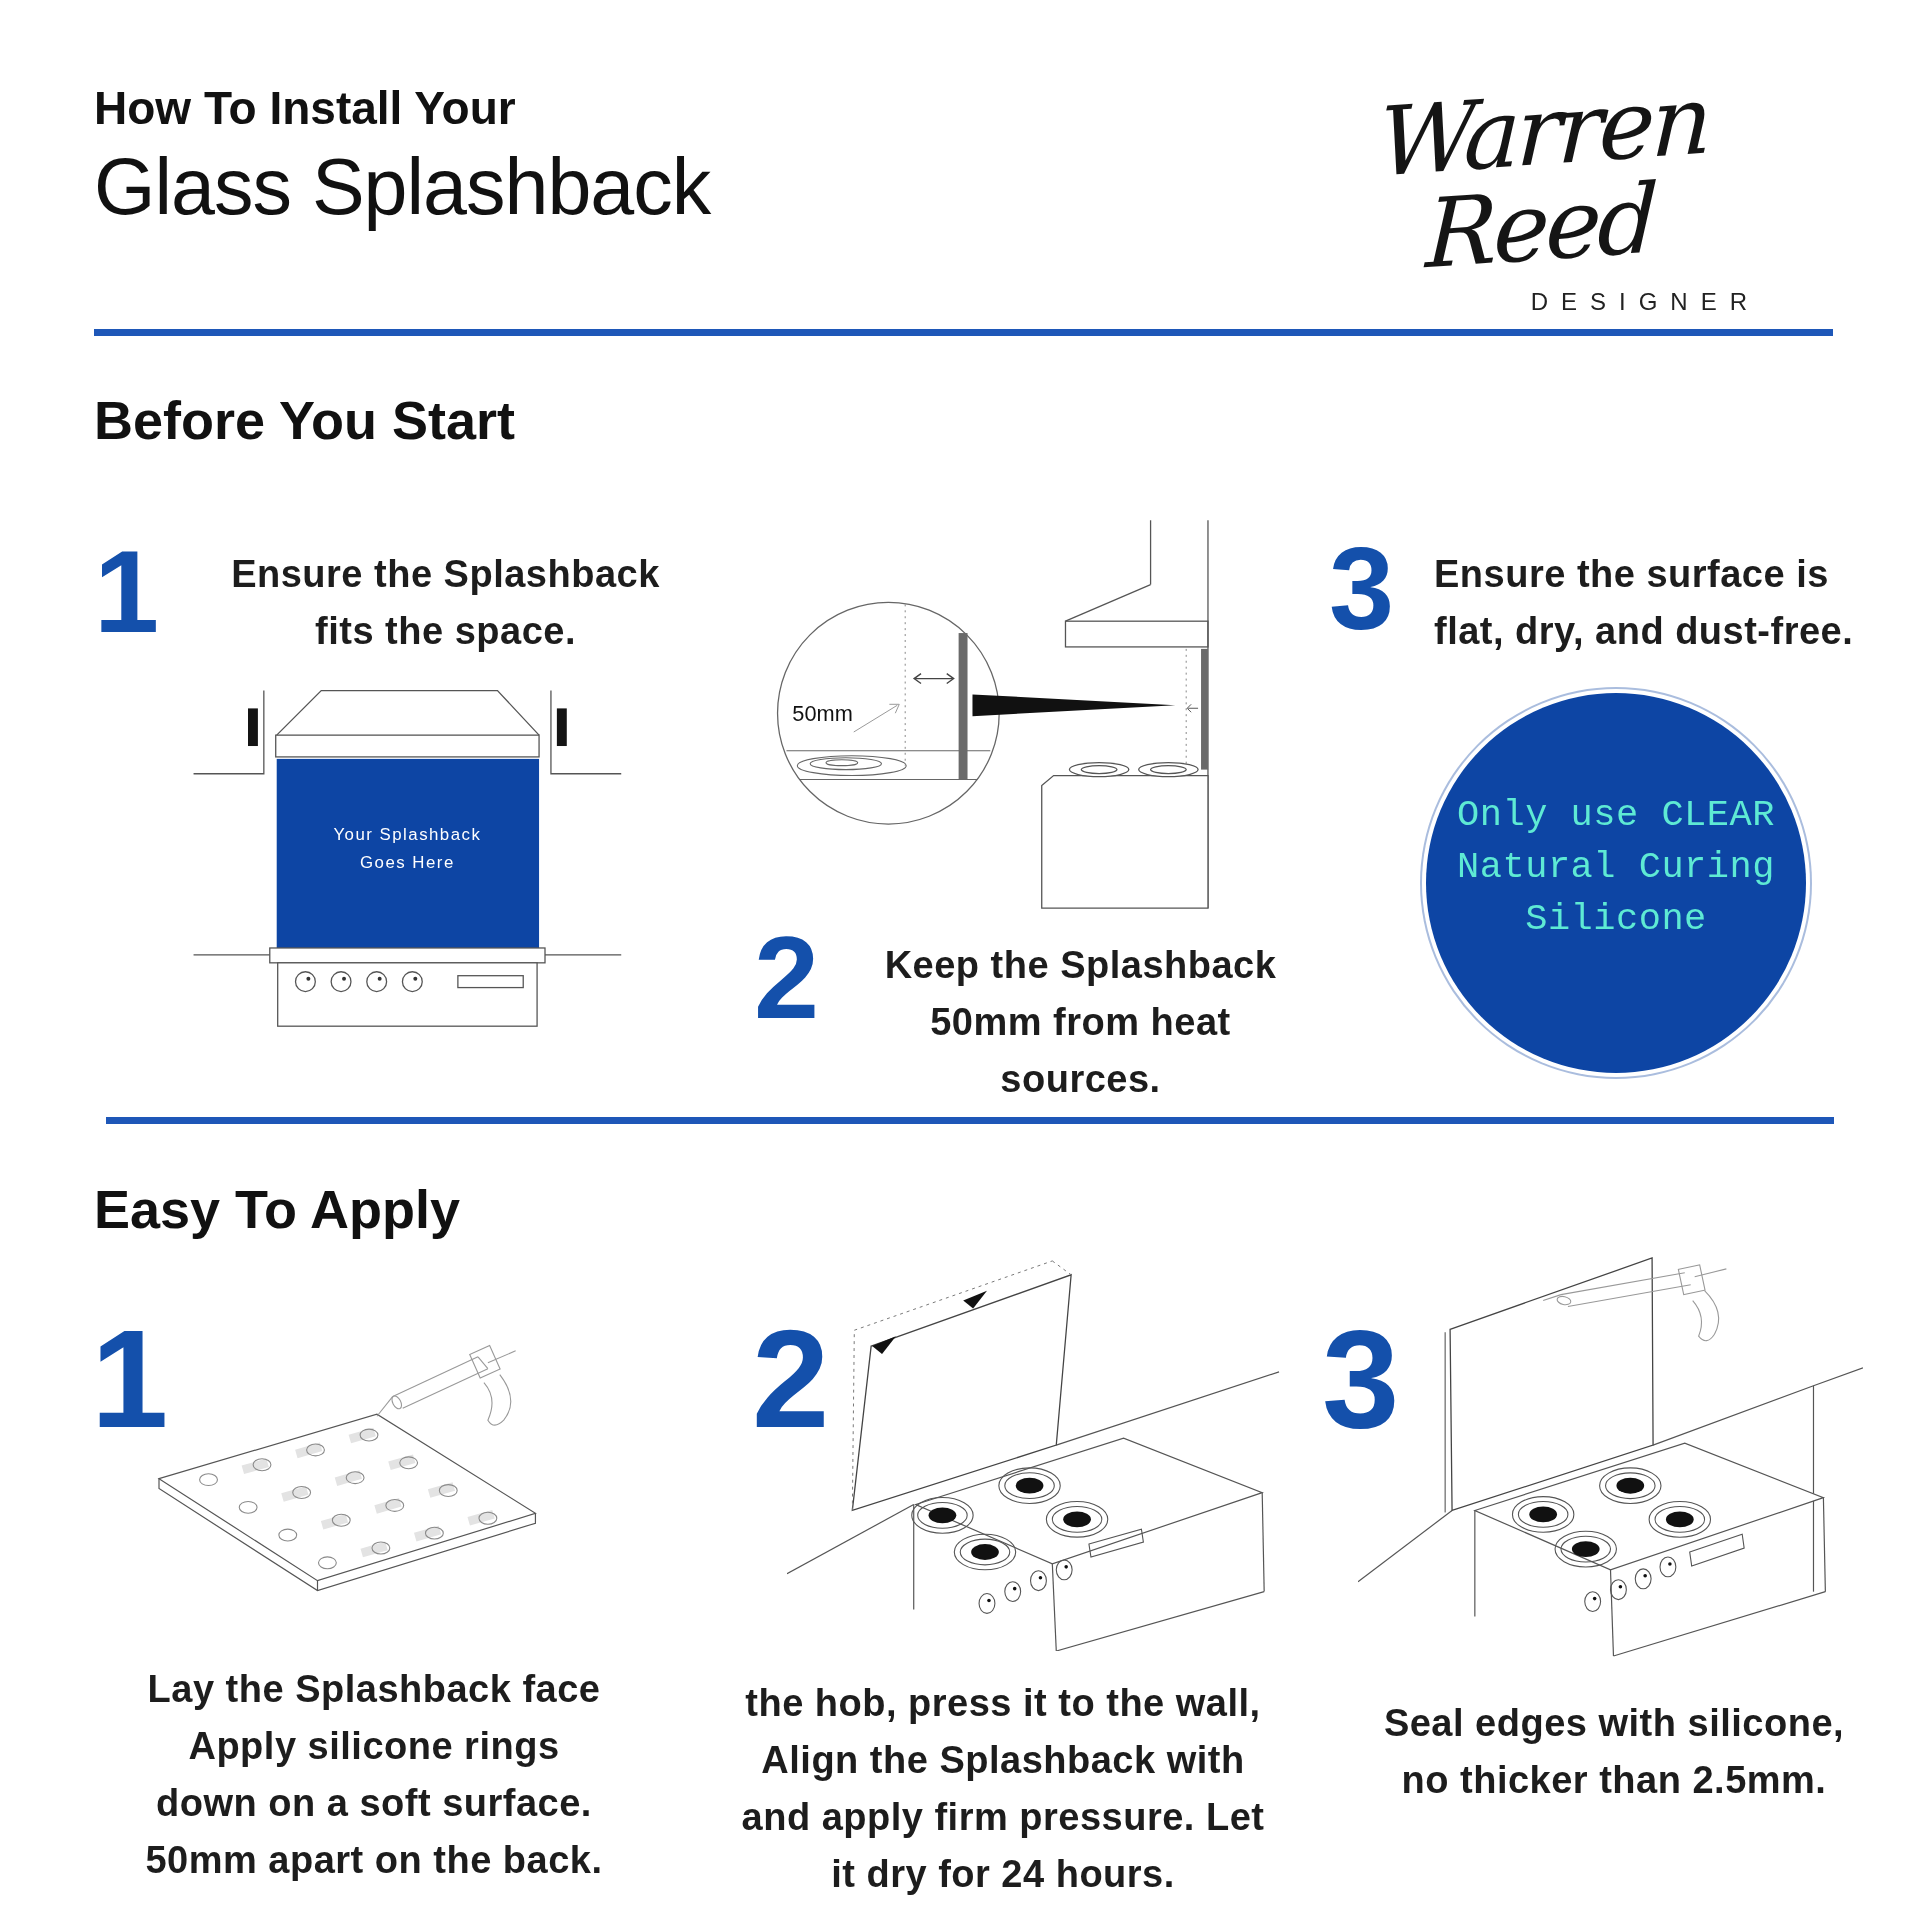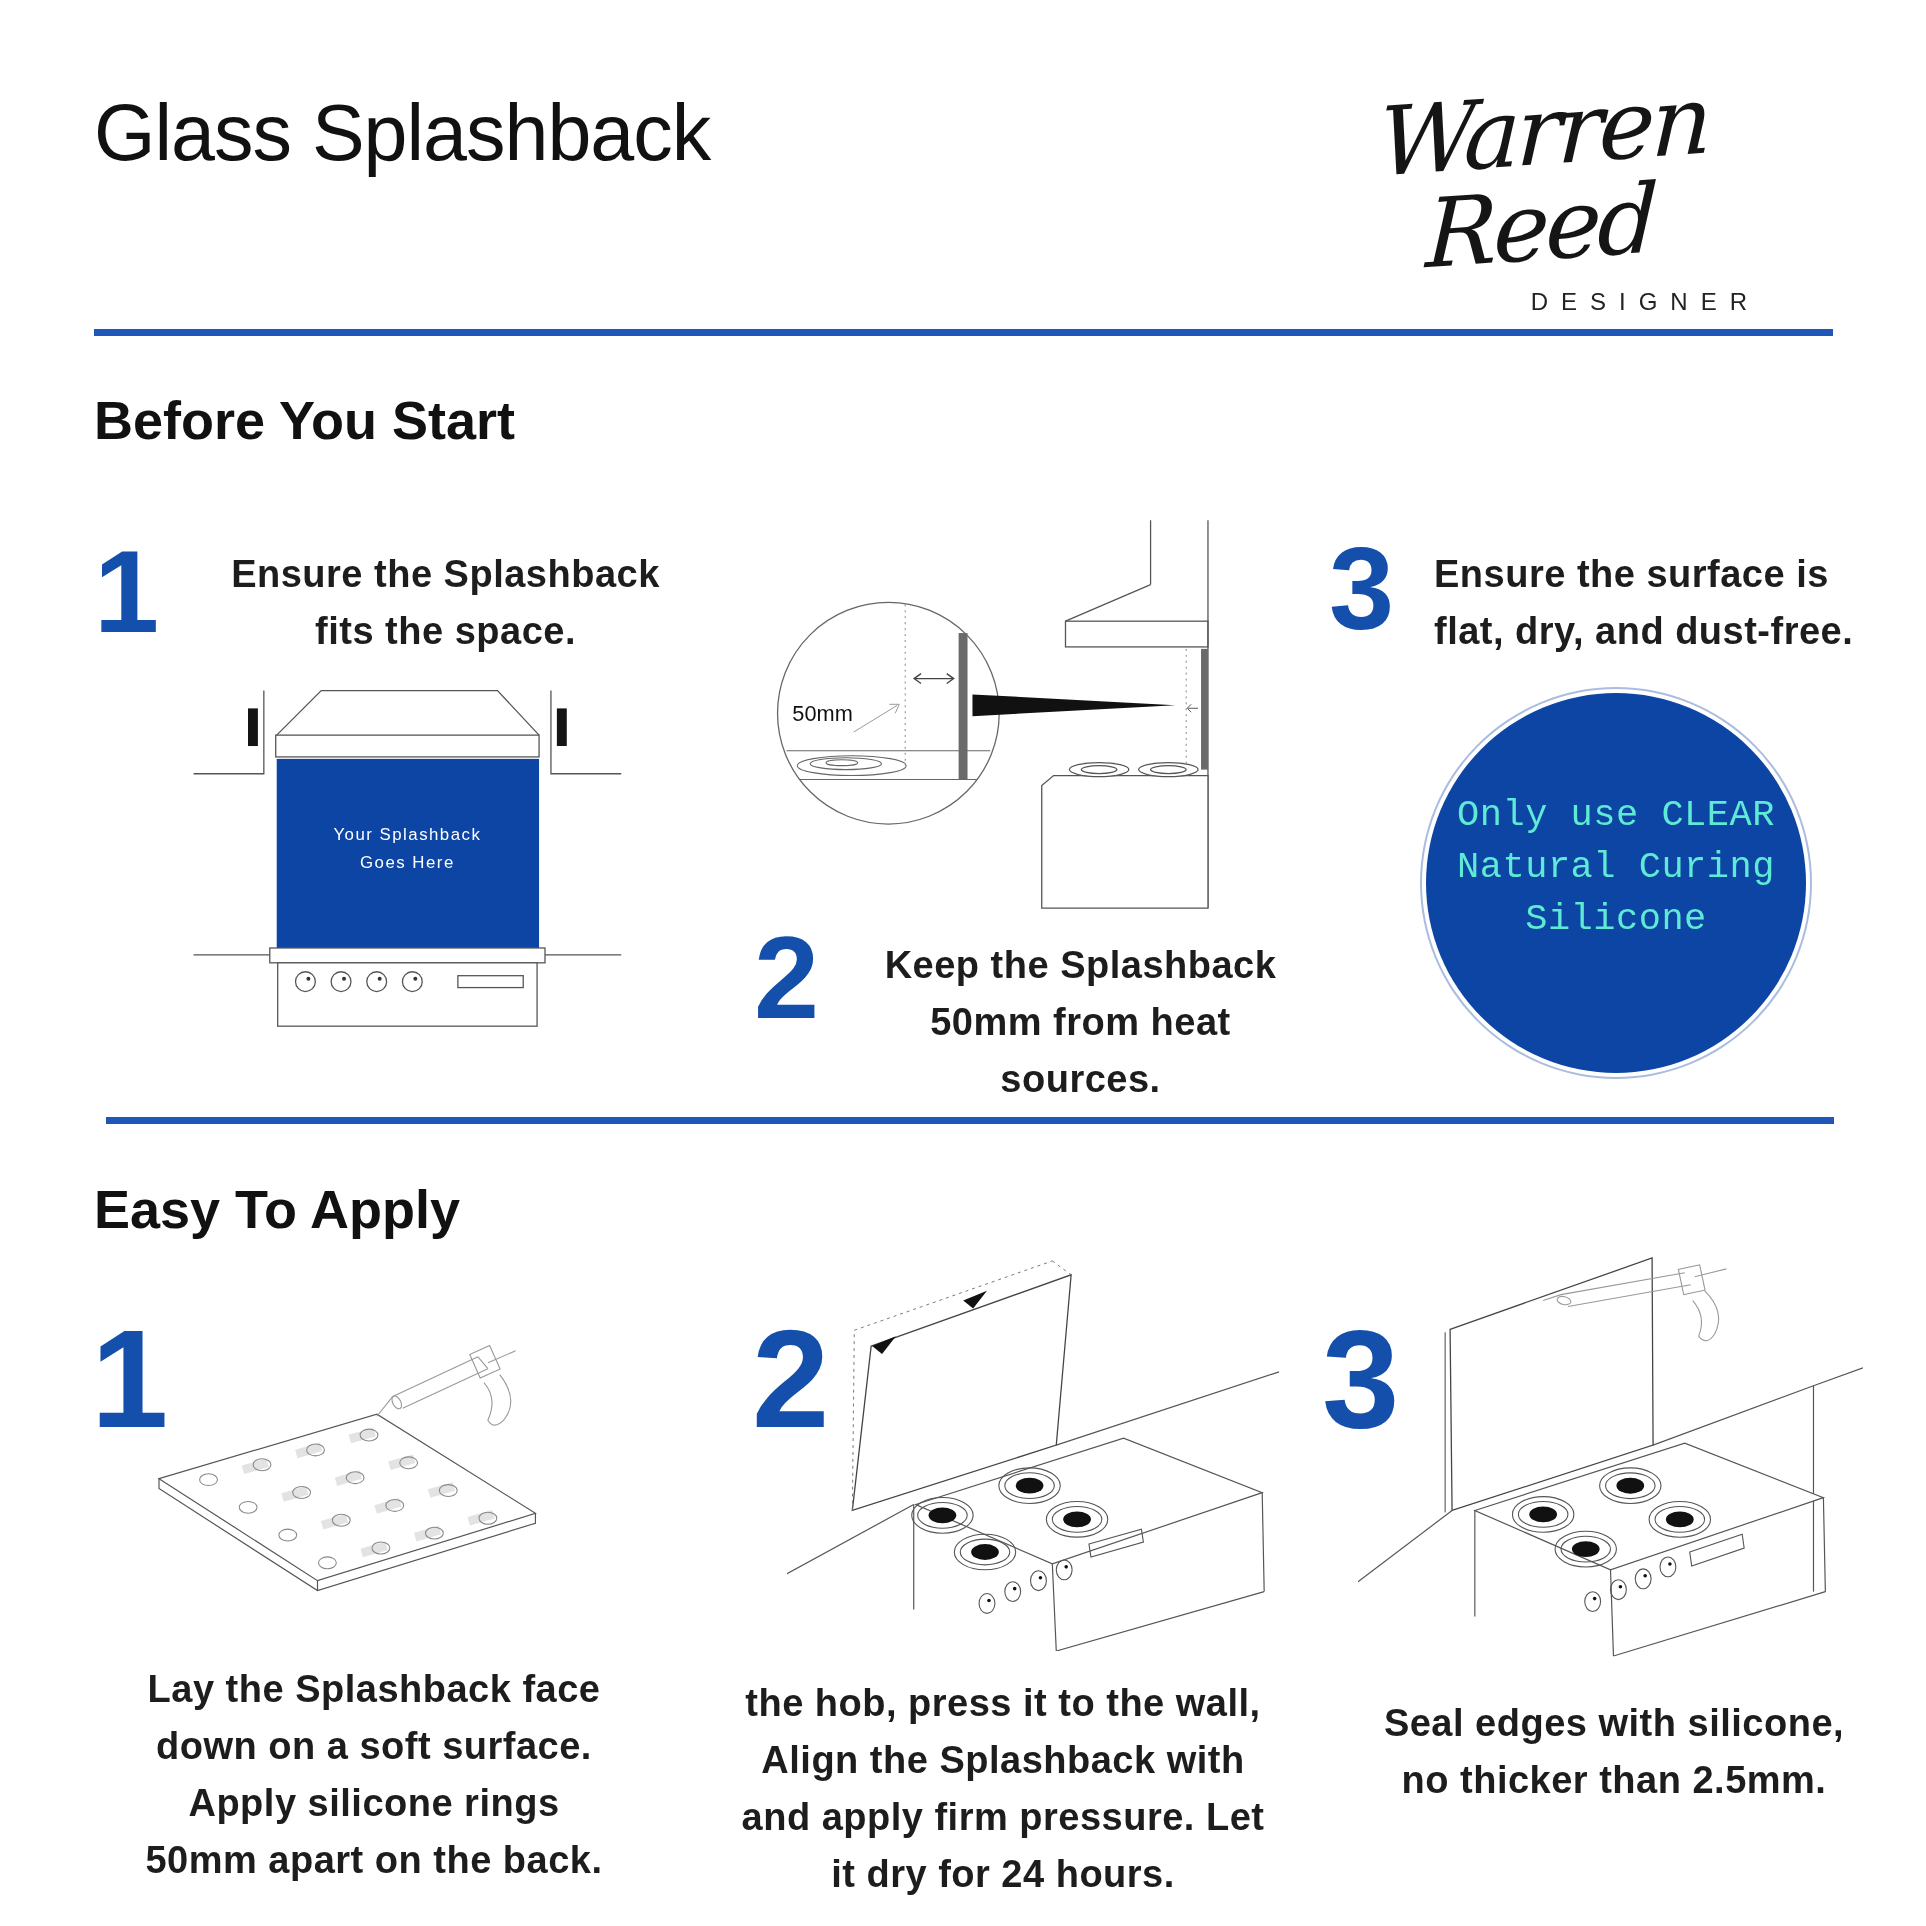--- a/index.html
+++ b/index.html
@@ -37,20 +37,21 @@
   .callout div{color:#5eead4;font-size:37px;font-weight:400;line-height:1.4;letter-spacing:0.5px;font-family:Liberation Mono, monospace;}
   svg{display:block;}
   svg text{font-family:"Liberation Sans",sans-serif;}
 </style>
 </head>
 <body>
 
 <div id="page">
 
   <div class="abs" style="left:94px;top:81px;">
+    <div class="title-small">How To Install Your</div>
     <div class="title-big">Glass Splashback</div>
   </div>
 
   <div class="abs logo-box" style="left:1255px;top:84px;">
     <span class="logo-script">Warren Reed</span>
     <div class="logo-sub">DESIGNER</div>
   </div>
 
   <div class="abs divider" style="left:94px;top:329px;width:1739px;"></div>
 
@@ -205,22 +206,22 @@
       <ellipse cx="252" cy="68" rx="4" ry="7" transform="rotate(-28 252 68)"></ellipse>
       <path d="M334 22 L344 34"></path>
       <rect x="330" y="14" width="22" height="26" transform="rotate(-24 341 27)"></rect>
       <path d="M344 28 L372 16"></path>
       <path d="M356 40 q20 26 4 46 q-10 10 -16 0 q10 -22 -4 -38"></path>
     </g>
   </svg>
 
   <div class="abs cap center" style="left:92px;top:1661px;width:564px;">
     <div>Lay the Splashback face</div>
+    <div>Apply silicone rings</div>
     <div>down on a soft surface.</div>
-    <div>Apply silicone rings</div>
     <div>50mm apart on the back.</div>
   </div>
 
   <div class="abs stepnum num-bot" style="left:752px;top:1309px;">2</div>
 
   <svg class="abs" style="left:787px;top:1255px;" width="495" height="396" viewBox="0 0 500 400">
     <g stroke="#555" stroke-width="1.2" fill="none">
       <path d="M0 322 L128 252"></path>
       <path d="M272 192 L497 118"></path>
       <path d="M128 252 V358"></path>

